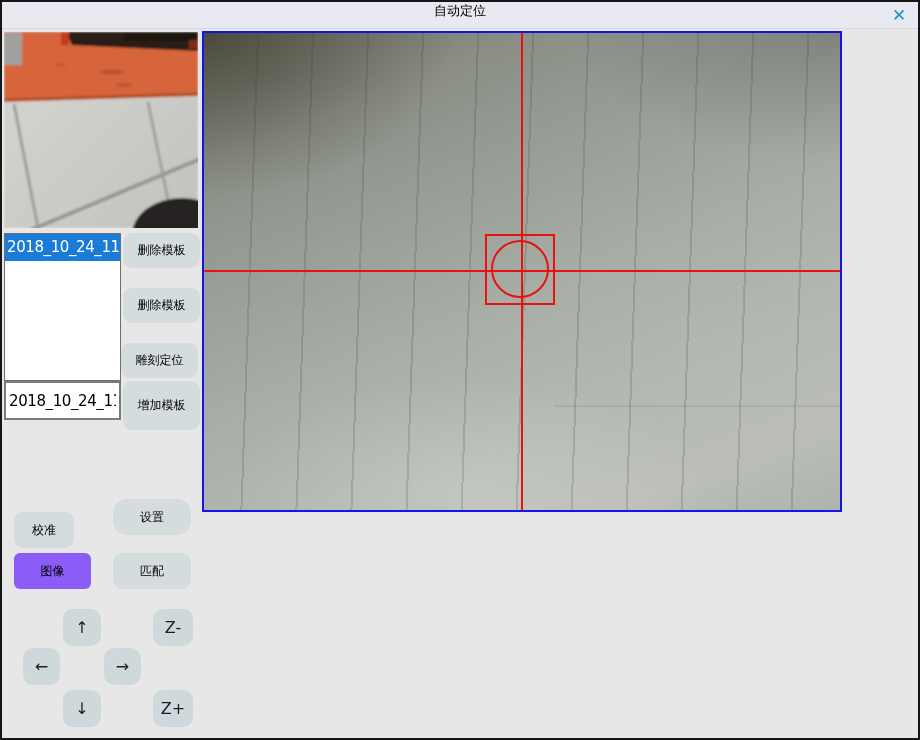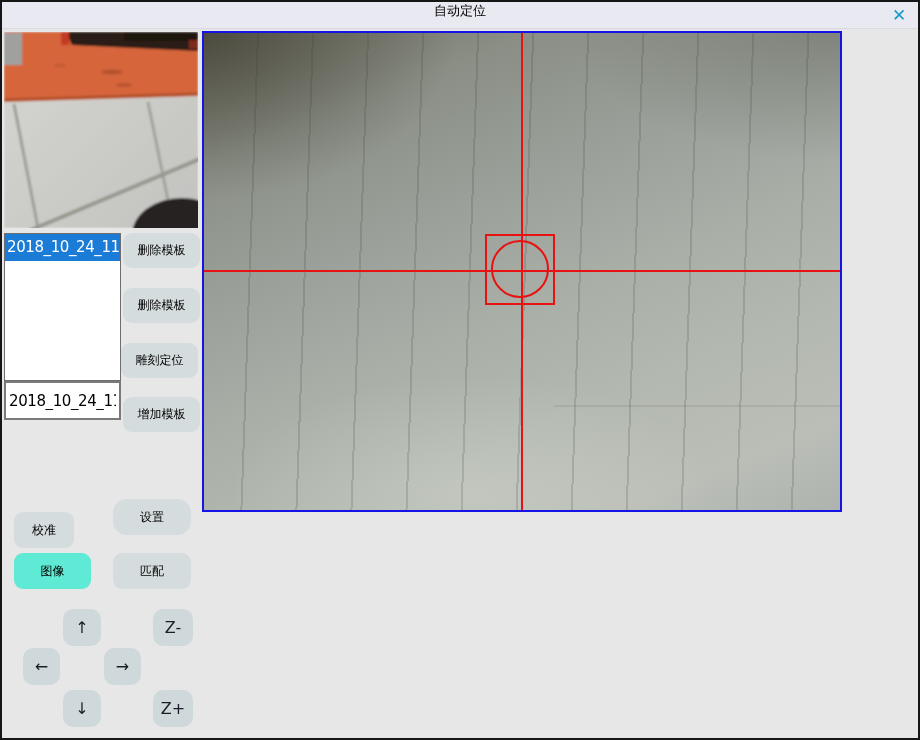--- a/index.html
+++ b/index.html
@@ -44,25 +44,25 @@
   
   .btn{
     position:absolute;border:0;border-radius:9px;background:#d5dcde;color:#000;
     display:flex;align-items:center;justify-content:center;
     font-family:"DejaVu Sans","Liberation Sans",sans-serif;
     font-size:12px;padding:0;cursor:pointer;white-space:nowrap;
   }
   .b-del   {left:121px;top:231px;width:77px;height:35px;}
   .b-clear {left:121px;top:286px;width:77px;height:35px;}
   .b-engr  {left:119px;top:341px;width:77px;height:35px;}
-  .b-add   {left:121px;top:395px;width:77px;height:35px;}
+  .b-add   {left:121px;top:379px;width:77px;height:49px;}
   .b-cut   {left:12px; top:443px;width:177px;height:35px;}
   .b-cal   {left:12px; top:497px;width:60px;height:36px;margin-top:13px;}
   .b-set   {left:111px;top:497px;width:78px;height:36px;border-radius:14px;}
-  .b-img   {left:12px; top:551px;width:77px;height:36px;background:#5eead4;}
+  .b-img   {left:12px; top:551px;width:77px;height:36px;background:#8b5cf6;border-radius:6px;}
   .b-match {left:111px;top:551px;width:78px;height:36px;}
   .jog{background:#cfd9dc;border-radius:10px;font-size:16px;color:#1c1c28;}
   .j-up    {left:61px; top:607px;width:38px;height:37px;}
   .j-zm    {left:151px;top:607px;width:40px;height:37px;}
   .j-left  {left:21px; top:646px;width:37px;height:37px;}
   .j-right {left:102px;top:646px;width:37px;height:37px;}
   .j-down  {left:61px; top:688px;width:38px;height:37px;}
   .j-zp    {left:151px;top:688px;width:40px;height:37px;}
   
   .camera{

